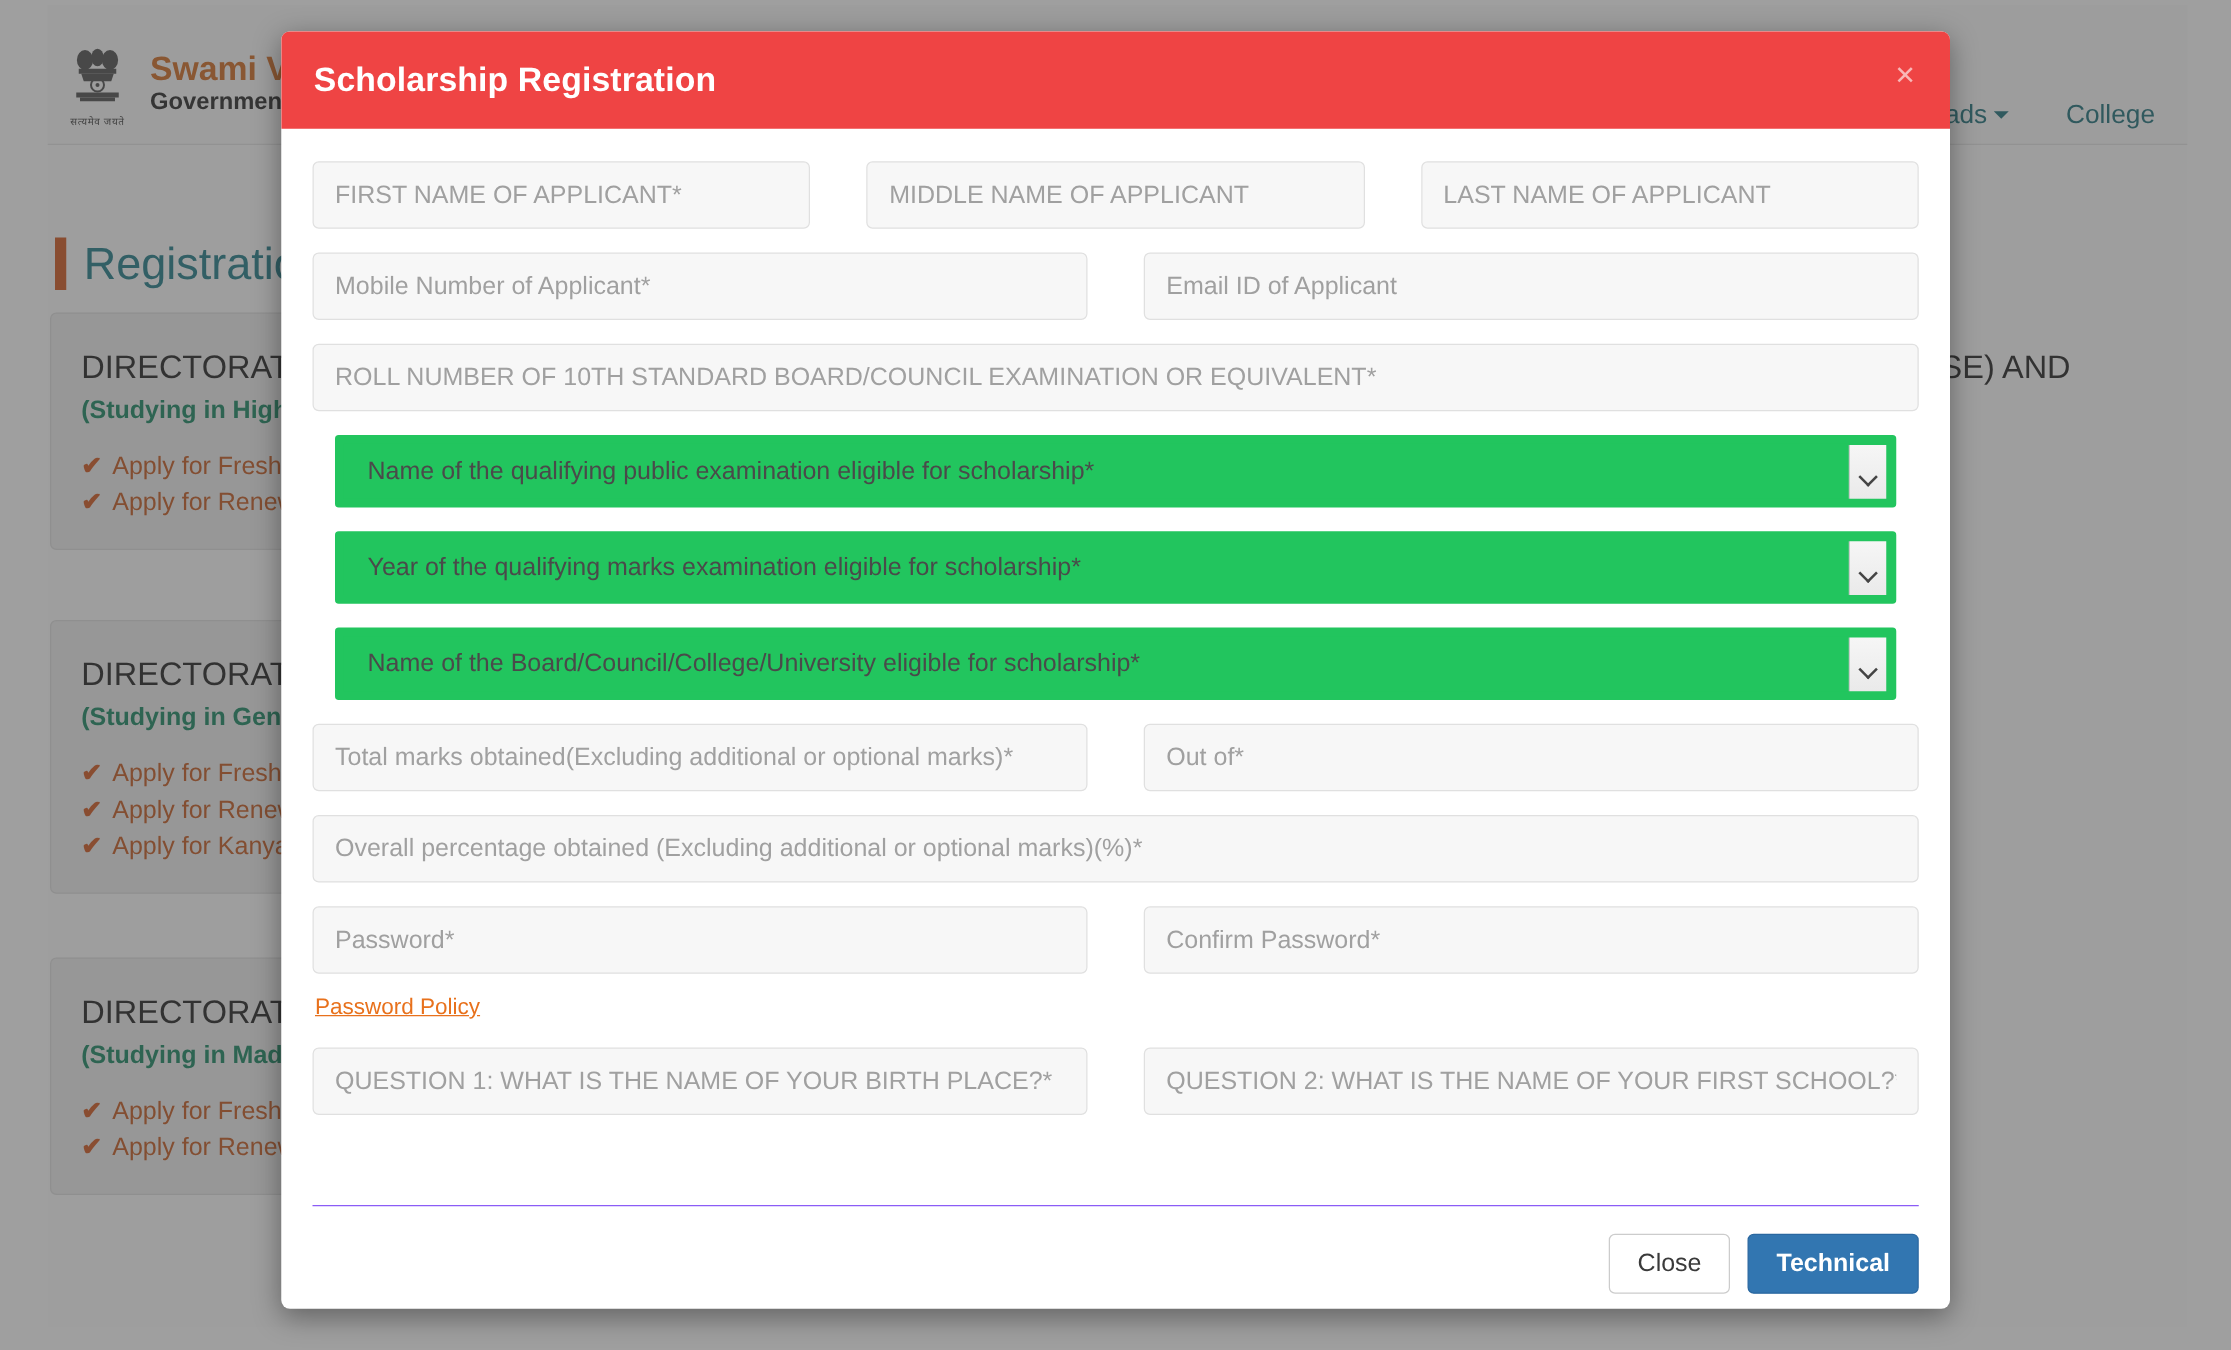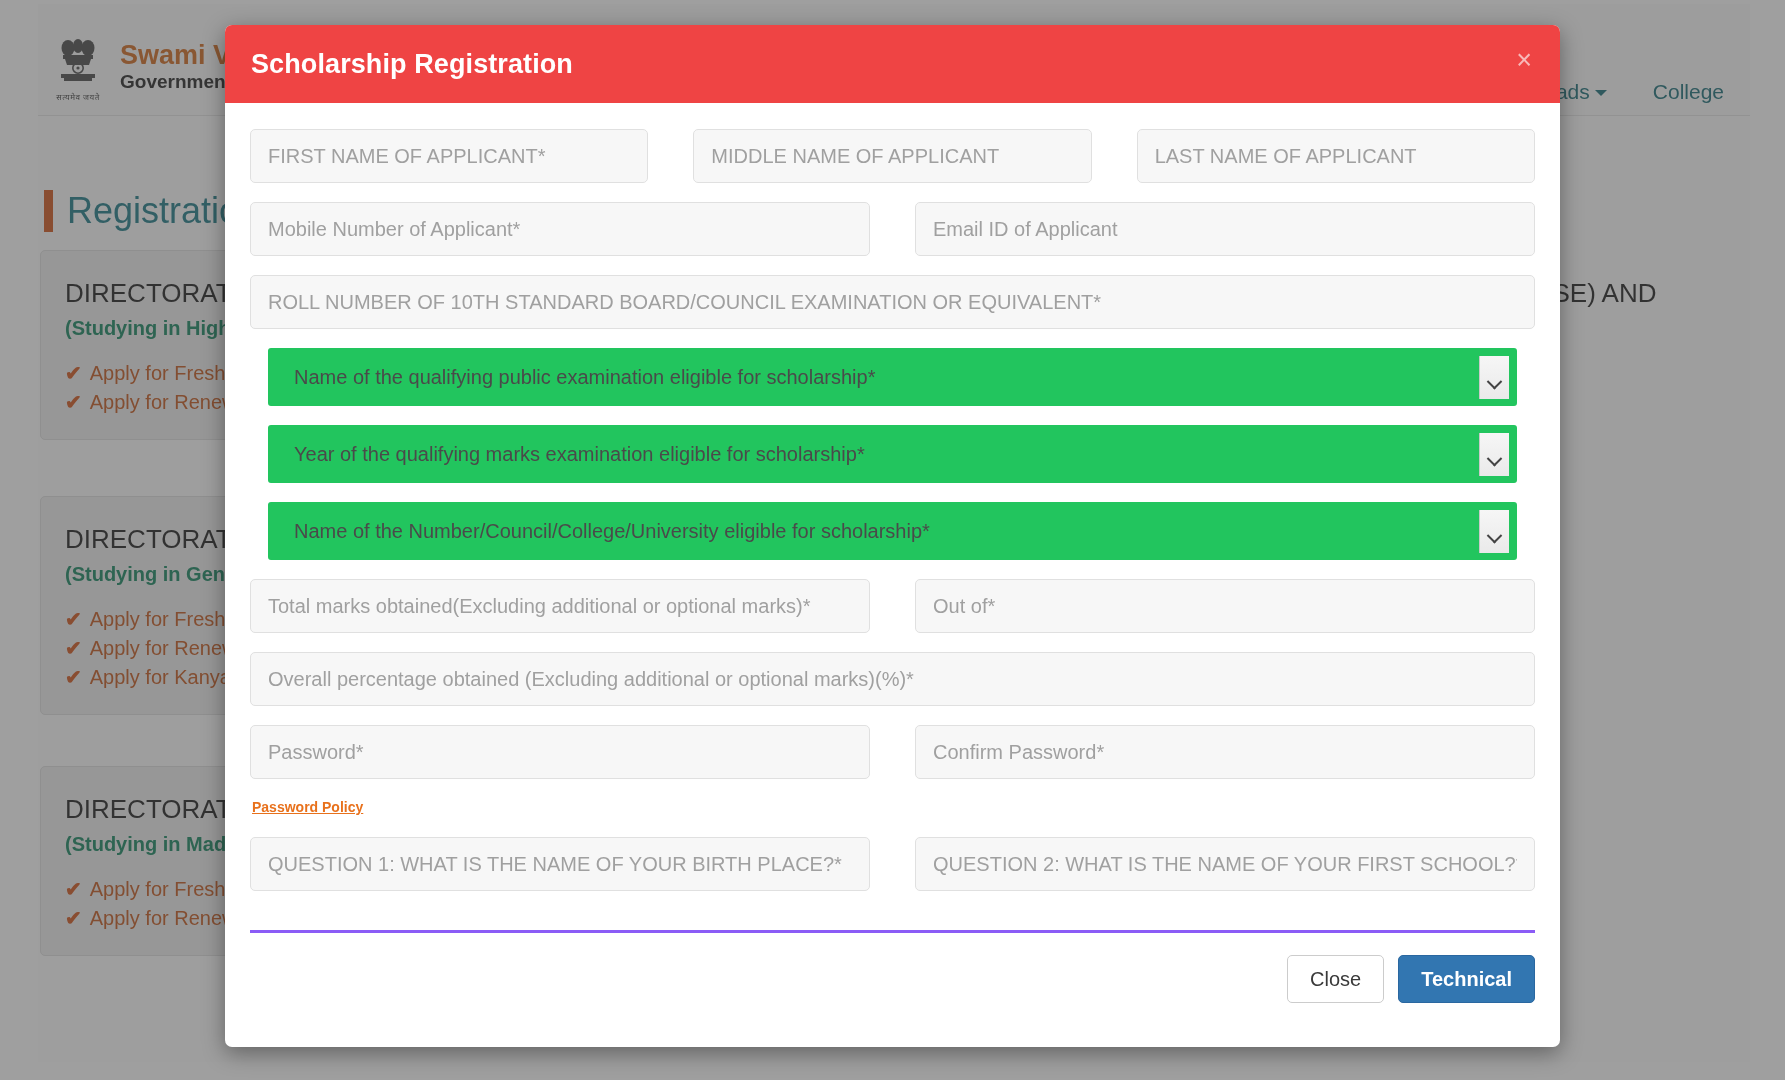--- a/index.html
+++ b/index.html
@@ -257,32 +257,32 @@
     align-items: center;
     justify-content: center;
   }
   .chev {
     width: 11px; height: 11px;
     border-right: 2px solid #444;
     border-bottom: 2px solid #444;
     transform: rotate(45deg) translate(-2px,-2px);
   }
   #pw-policy {
-    font-size: 14px;
-    font-weight: bold;
+    font-size: 18px;
+    font-weight: normal;
     color: #e8711c;
     margin: -4px 0 22px 2px;
     display: inline-block;
     cursor: pointer;
   }
   #modal-footer {
     flex: 0 0 auto;
-    border-top: 3px solid #8b5cf6;
+    border-top: 1px solid #8b5cf6;
     margin: 10px 25px 0 25px;
-    padding: 22px 0 44px 0;
+    padding: 22px 0 12px 0;
     display: flex;
     justify-content: flex-end;
     gap: 14px;
   }
   .btn {
     font-size: 20px;
     border-radius: 5px;
     padding: 11px 22px;
     cursor: pointer;
     font-family: "Liberation Sans", sans-serif;
@@ -411,21 +411,21 @@
       <div class="sel">
         <span>Year of the qualifying marks examination eligible for scholarship*</span>
         <span class="sel-btn">
             <span class="chev"></span>
           </span>
       </div>
     </div>
 
     <div class="sel-wrap">
       <div class="sel">
-        <span>Name of the Number/Council/College/University eligible for scholarship*</span>
+        <span>Name of the Board/Council/College/University eligible for scholarship*</span>
         <span class="sel-btn">
             <span class="chev"></span>
           </span>
       </div>
     </div>
 
     <div class="row">
       <input class="fld col-half" type="text" placeholder="Total marks obtained(Excluding additional or optional marks)*" style="">
       <input class="fld col-half" type="text" placeholder="Out of*" style="">
     </div>

